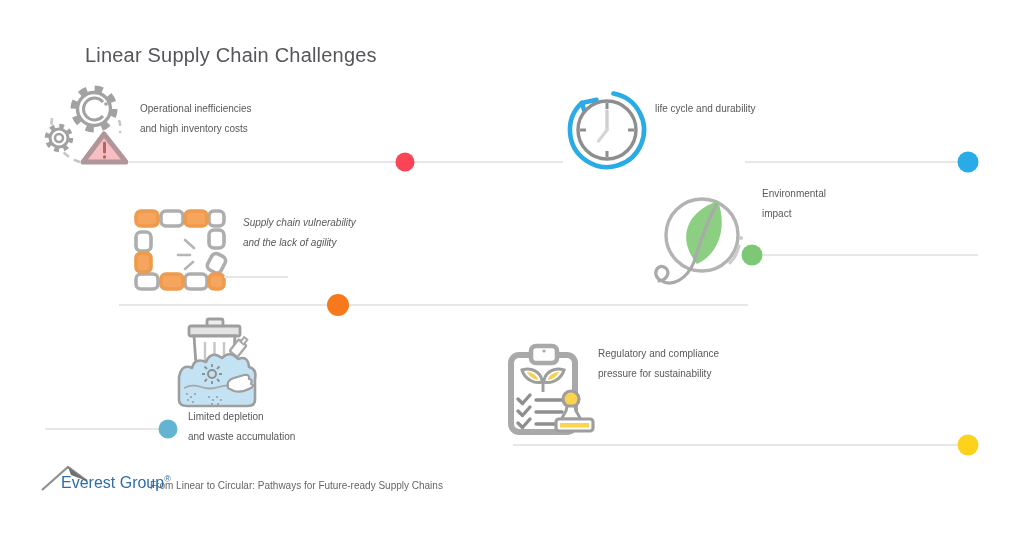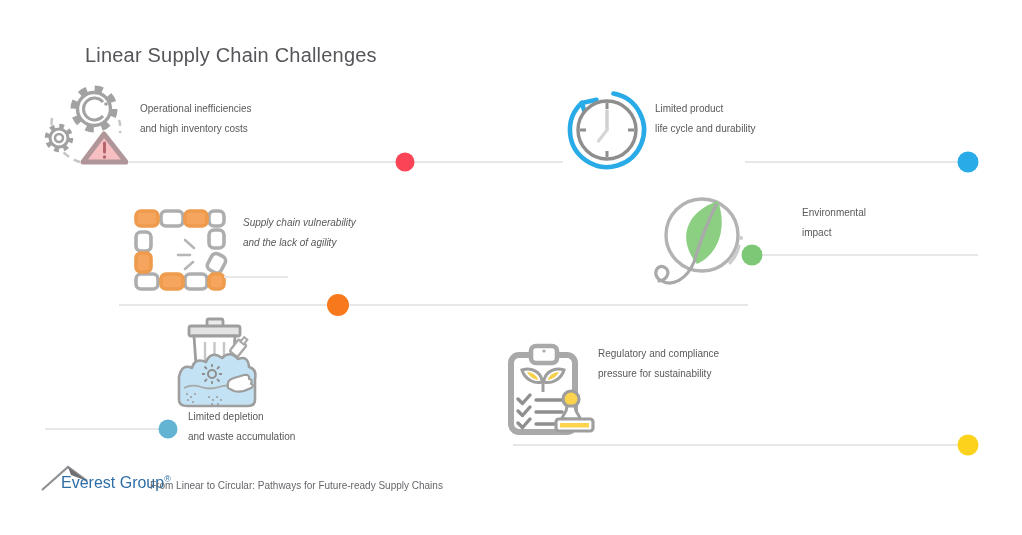--- a/index.html
+++ b/index.html
@@ -61,21 +61,20 @@
   <div>
     <svg class="icon" style="left:560px;top:82px;" width="95" height="92" viewBox="0 0 95 92">
       <path d="M53.4 11.6 A37 37 0 1 1 21.8 20.9" fill="none" stroke="#29abe8" stroke-width="4.6" stroke-linecap="round"></path>
       <path d="M21.8 20.9 L36.5 17.8 M21.8 20.9 L26.3 35" stroke="#29abe8" stroke-width="4.6" fill="none" stroke-linecap="round"></path>
       <circle cx="47" cy="48" r="29" fill="#fff" stroke="#8e8e8e" stroke-width="3.4"></circle>
       <path d="M47 21 v6 M47 69 v6 M20 48 h6 M68 48 h6" stroke="#8e8e8e" stroke-width="3"></path>
       <path d="M47 48 V29" stroke="#cfcfcf" stroke-width="3.4" stroke-linecap="round"></path>
       <path d="M47 48 L38.5 59" stroke="#d6d6d6" stroke-width="3.2" stroke-linecap="round"></path>
     </svg>
     <div class="txt" style="left:655px;top:99px;">
-      <div>Limited product</div>
       <div>life cycle and durability</div>
     </div>
     <div class="line" style="left:745px;top:161px;width:226px;"></div>
     <div class="dot" style="left: 968px; top: 162px; width: 21px; height: 21px; background: rgb(41, 171, 232);"></div>
   </div>
 
   <div>
     <svg class="icon" style="left:132px;top:206px;" width="96" height="88" viewBox="0 0 96 88">
       <g fill="#fff" stroke="#aeaeae" stroke-width="3.6">
         <rect x="29" y="5" width="22" height="15" rx="5"></rect>
@@ -107,21 +106,21 @@
   </div>
 
   <div>
     <svg class="icon" style="left:650px;top:188px;" width="100" height="106" viewBox="0 0 100 106">
       <circle cx="52" cy="47" r="36" fill="#fff" stroke="#b3b3b3" stroke-width="3.4"></circle>
       <path d="M47 76 C27 52 35 24 68 13 C78 42 67 67 47 76 Z" fill="#8ccf83"></path>
       <path d="M66 17 C56 37 49 57 44 74 C37 91 22 100 10 92 C2 86 7 76 14 79 C21 82 18 92 9 93" fill="none" stroke="#a9a9a9" stroke-width="3.2" stroke-linecap="round"></path>
       <path d="M80 75 Q87 68 89 58" fill="none" stroke="#cccccc" stroke-width="3" stroke-linecap="round"></path>
       <circle cx="91" cy="50" r="2" fill="#cccccc"></circle>
     </svg>
-    <div class="txt" style="left:762px;top:203px;margin-left:40px;">
+    <div class="txt" style="left:762px;top:184px;">
       <div>Environmental</div>
       <div>impact</div>
     </div>
     <div class="line" style="left:760px;top:254px;width:218px;"></div>
     <div class="dot" style="left: 752px; top: 255px; width: 21px; height: 21px; background: rgb(124, 200, 119);"></div>
   </div>
 
   <div>
     <svg class="icon" style="left:176px;top:317px;" width="84" height="92" viewBox="0 0 84 92">
       <rect x="31" y="2" width="16" height="8" rx="2" fill="#ececec" stroke="#9e9e9e" stroke-width="2.8"></rect>

